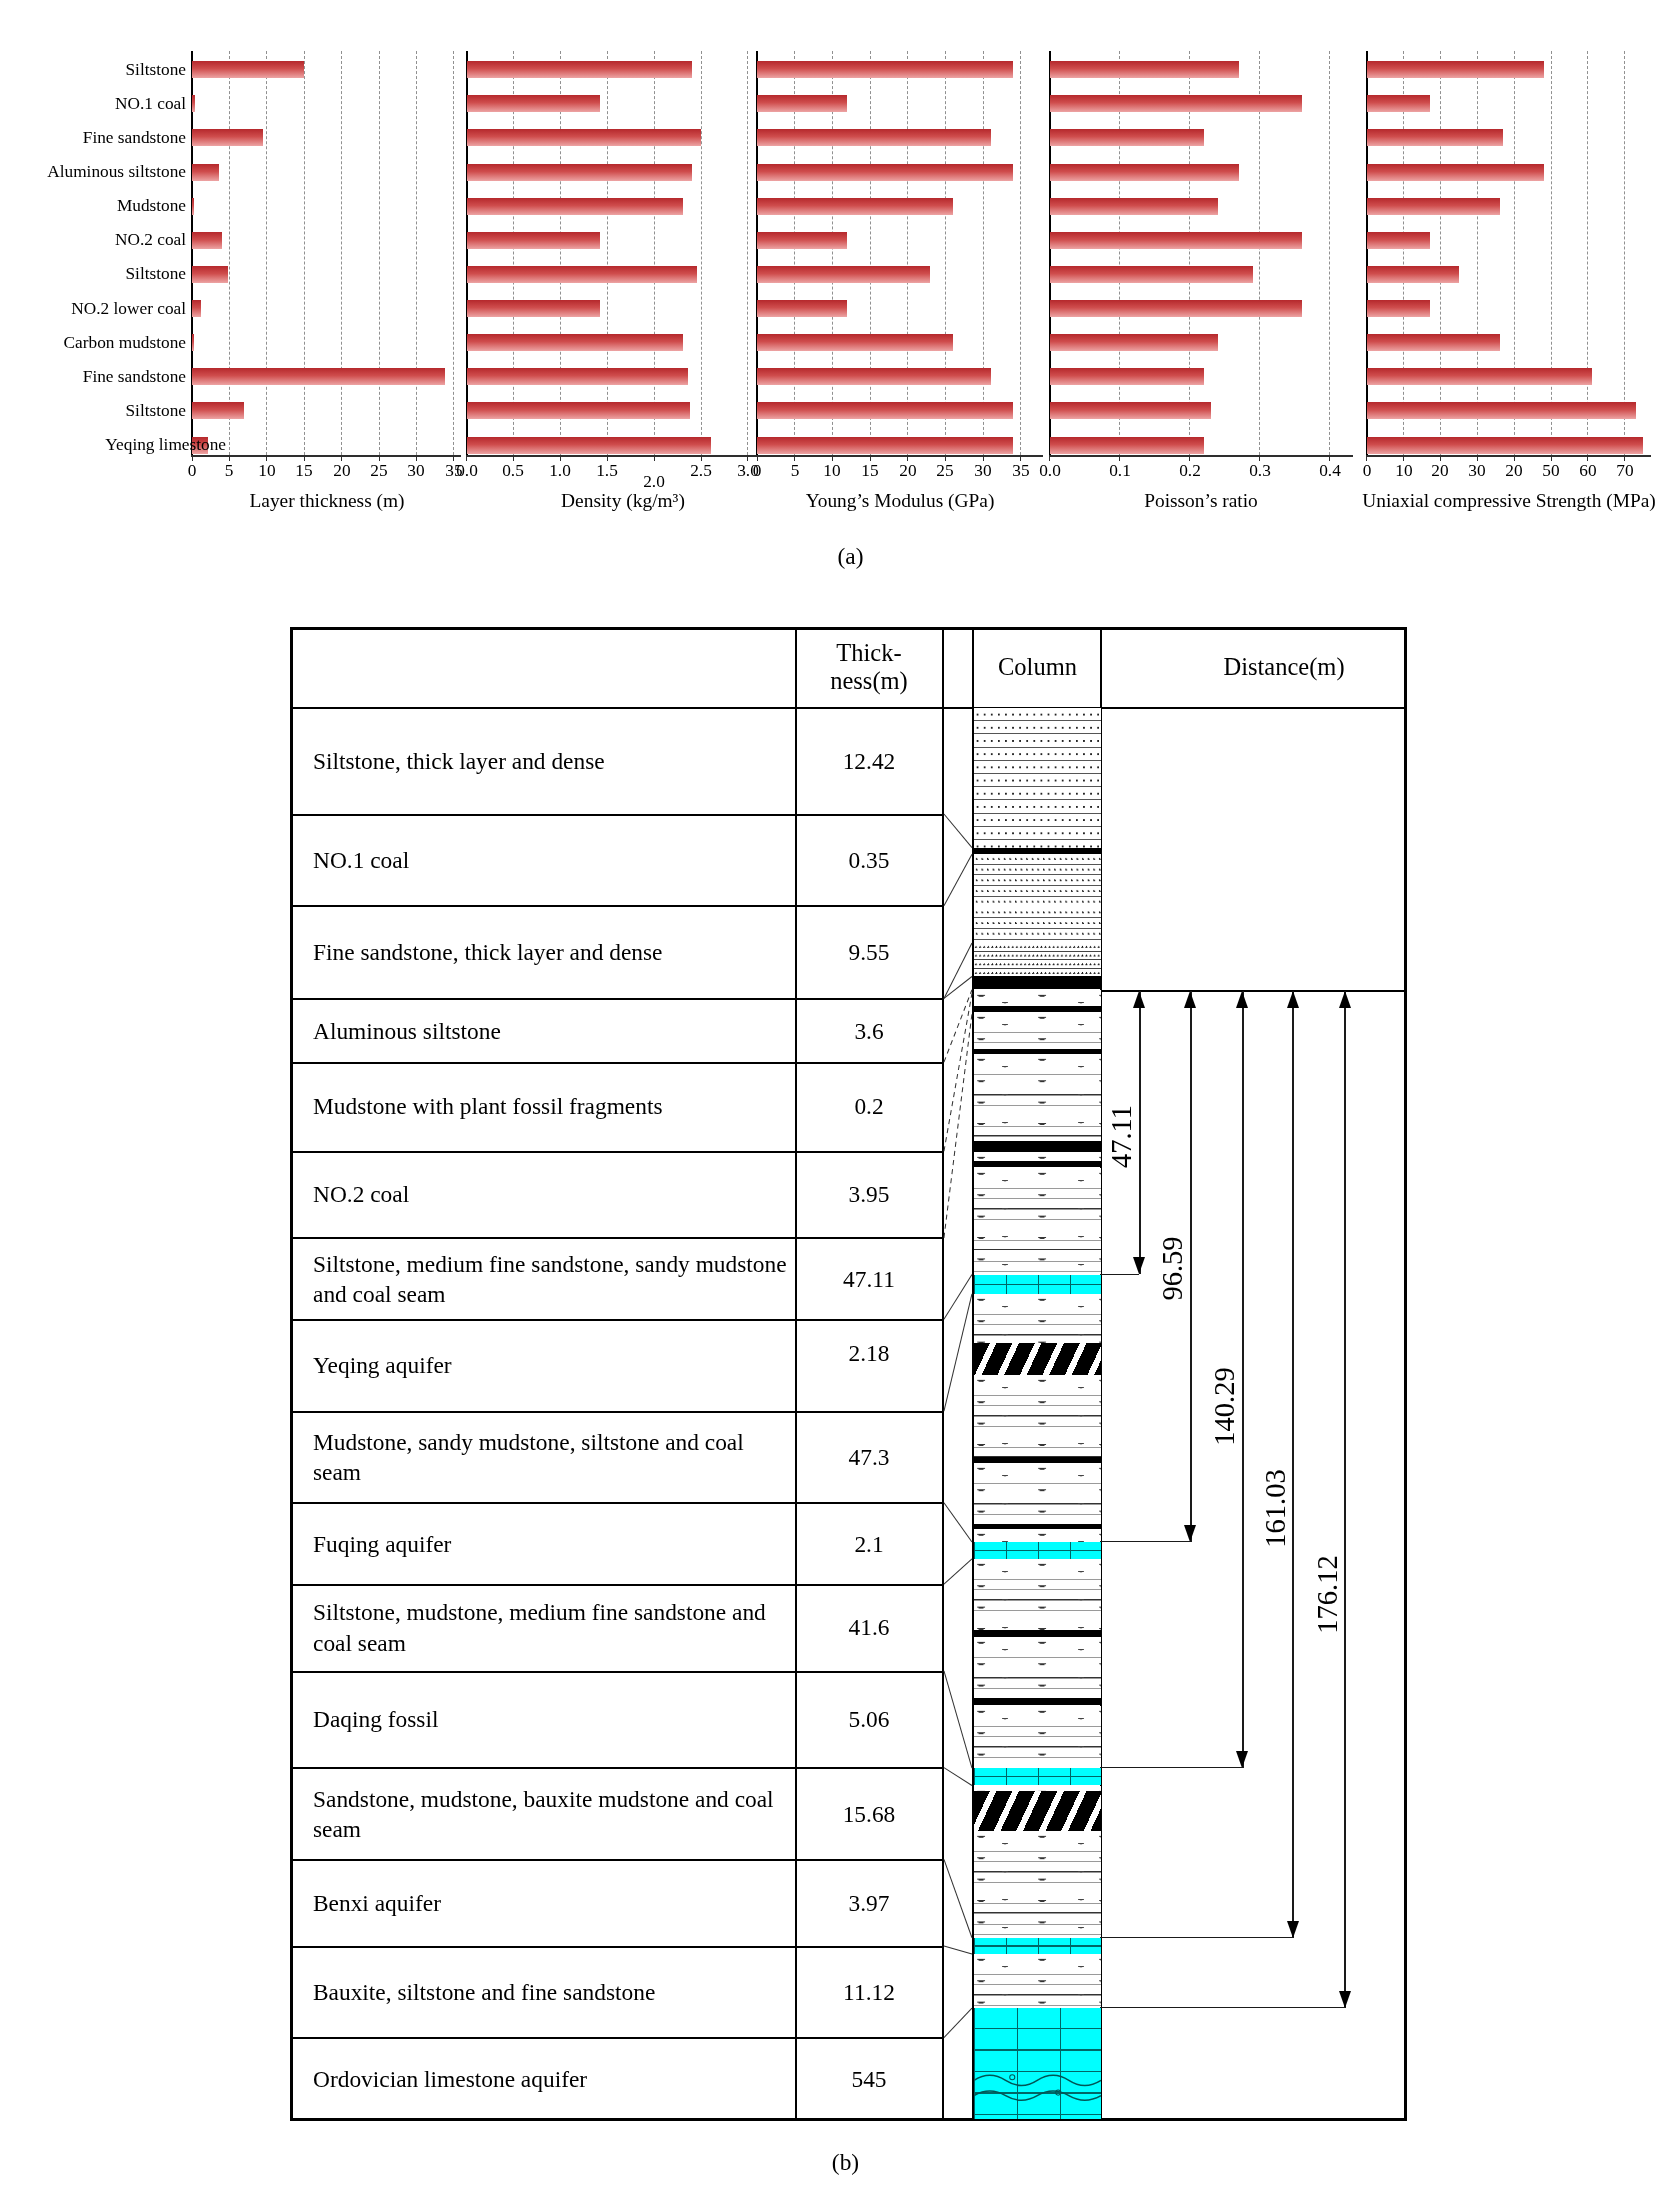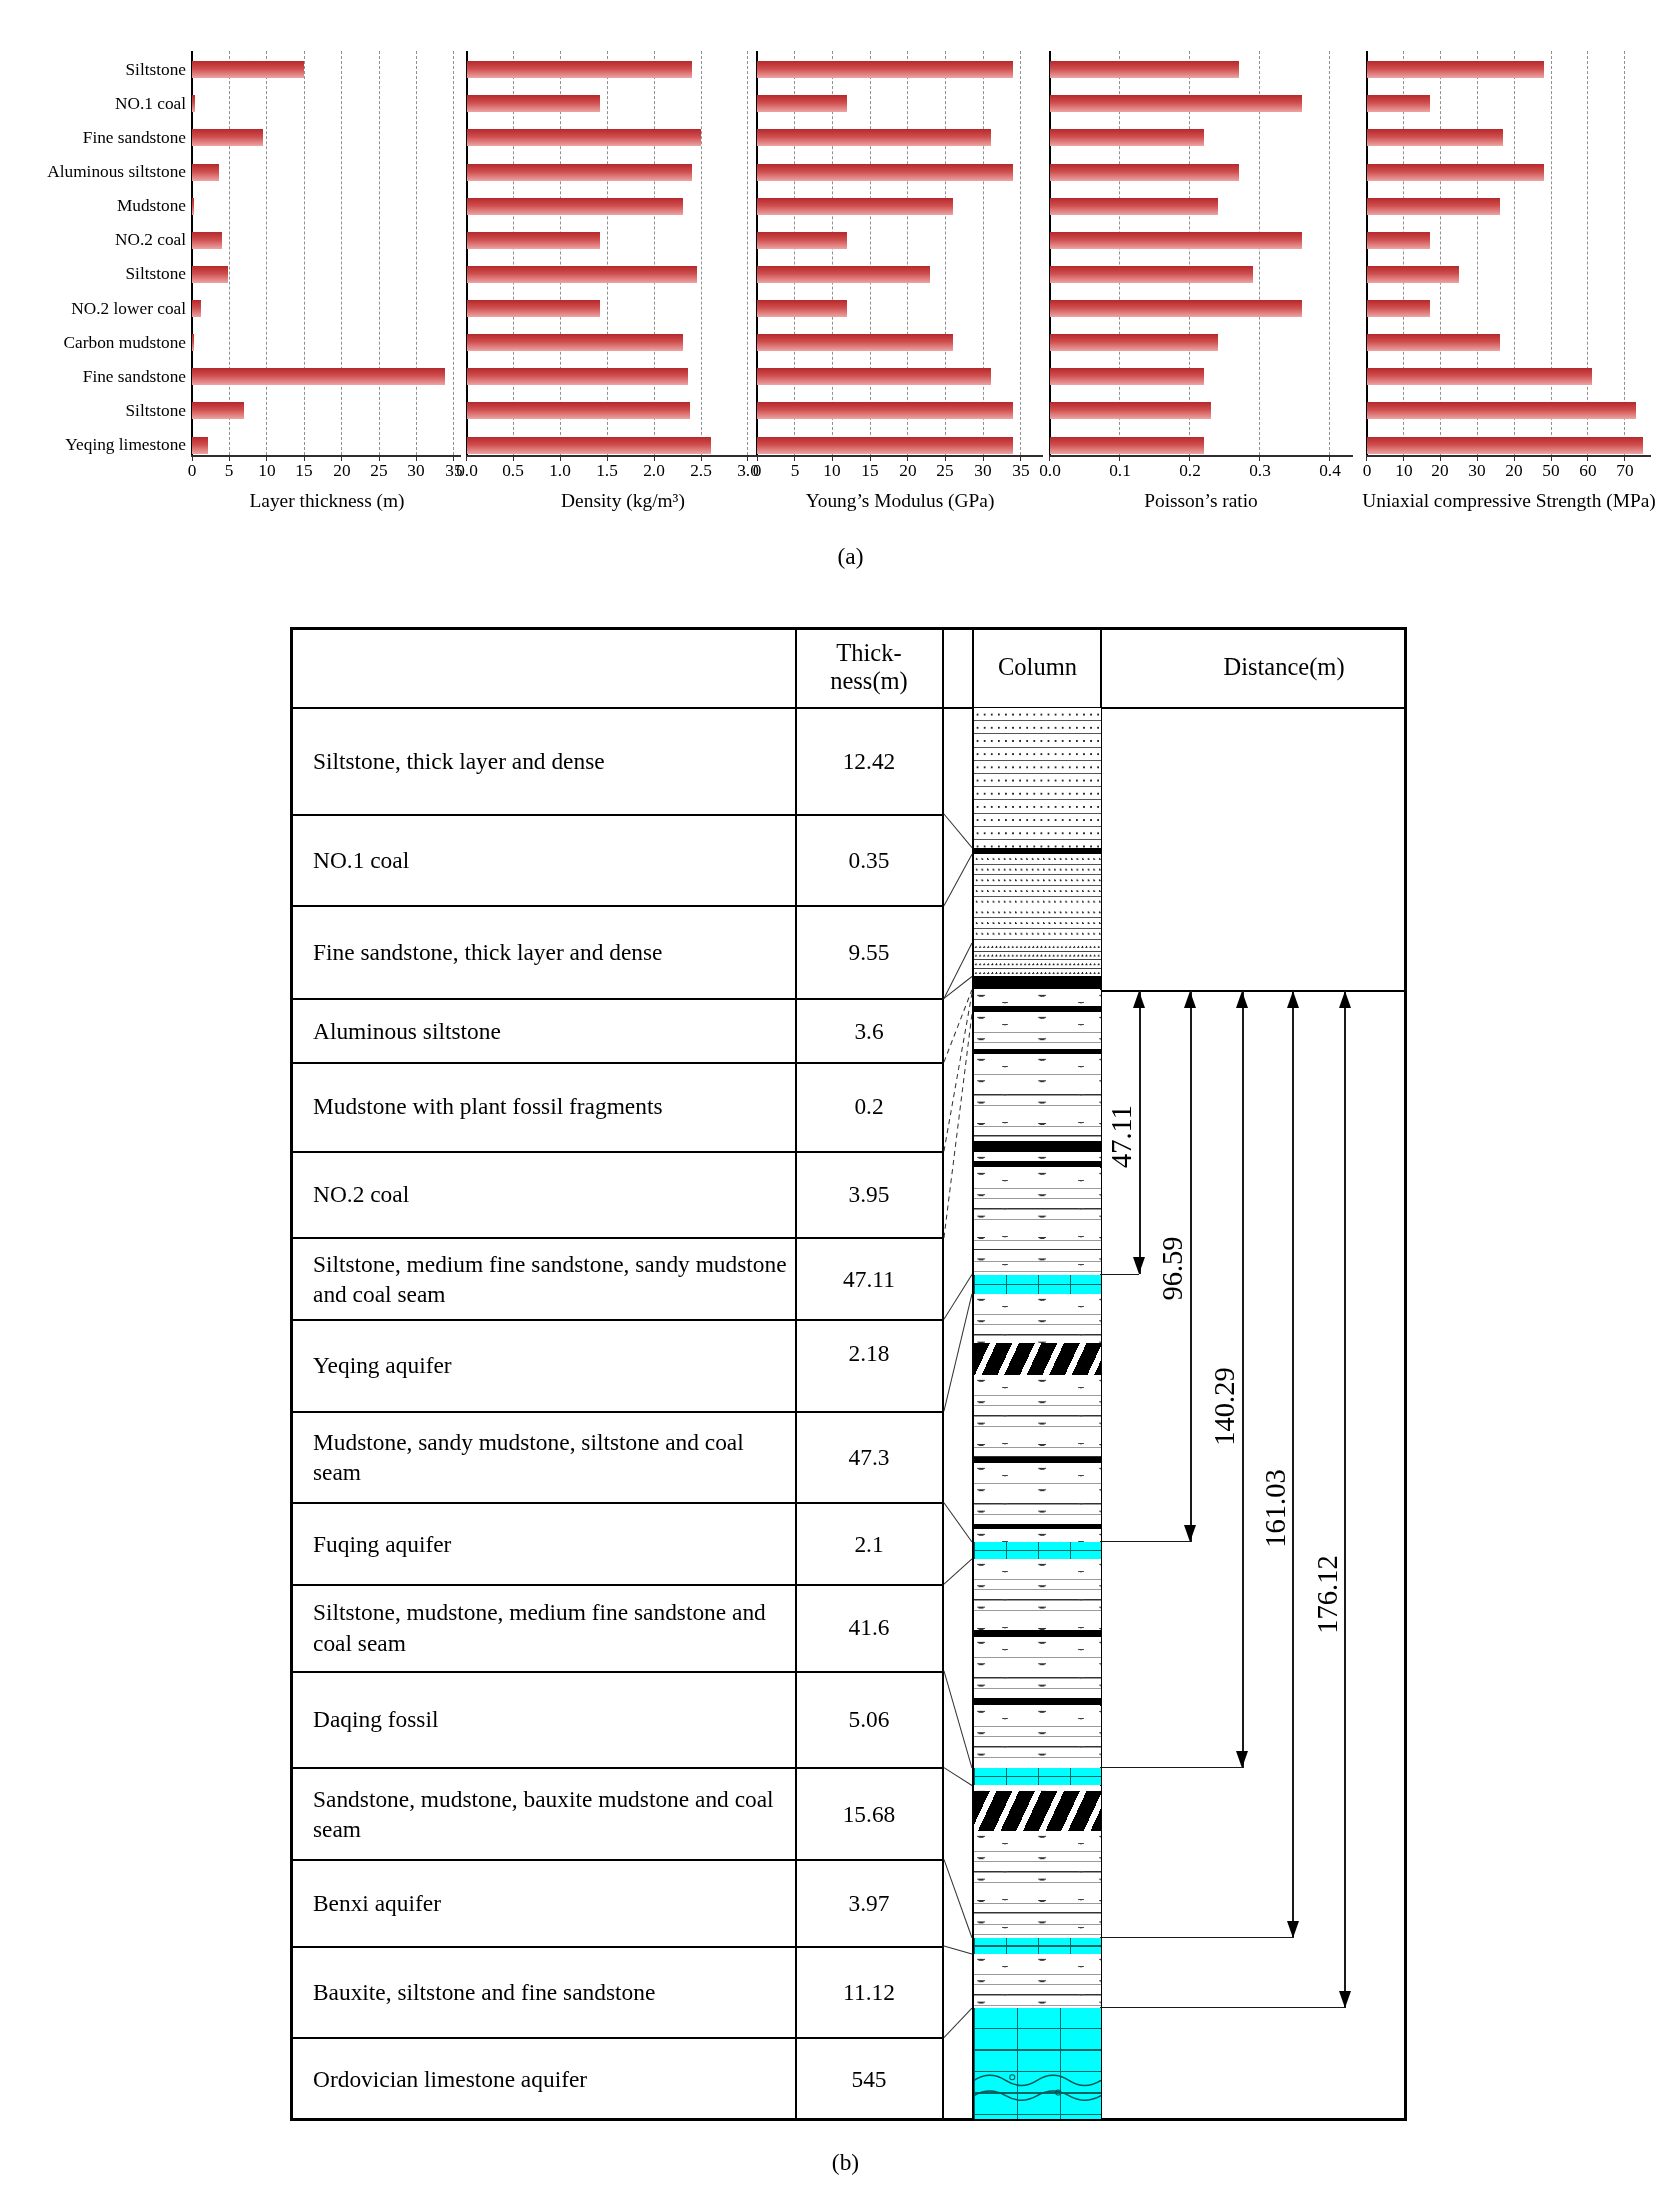--- a/index.html
+++ b/index.html
@@ -111,39 +111,39 @@
       <div class="cat-label" style="top: 94px;">NO.1 coal</div>
       <div class="cat-label" style="top: 128px;">Fine sandstone</div>
       <div class="cat-label" style="top: 162px;">Aluminous siltstone</div>
       <div class="cat-label" style="top: 196px;">Mudstone</div>
       <div class="cat-label" style="top: 230px;">NO.2 coal</div>
       <div class="cat-label" style="top: 264px;">Siltstone</div>
       <div class="cat-label" style="top: 299px;">NO.2 lower coal</div>
       <div class="cat-label" style="top: 333px;">Carbon mudstone</div>
       <div class="cat-label" style="top: 367px;">Fine sandstone</div>
       <div class="cat-label" style="top: 401px;">Siltstone</div>
-      <div class="cat-label" style="top: 435px;">Yeqing limestone</div>
+      <div class="cat-label" style="top: 435px; padding-left: 40px;">Yeqing limestone</div>
       <div class="gridline" style="left: 513px; top: 51px; height: 404px;"></div>
       <div class="gridline" style="left: 560px; top: 51px; height: 404px;"></div>
       <div class="gridline" style="left: 607px; top: 51px; height: 404px;"></div>
       <div class="gridline" style="left: 654px; top: 51px; height: 404px;"></div>
       <div class="gridline" style="left: 701px; top: 51px; height: 404px;"></div>
       <div class="gridline" style="left: 747px; top: 51px; height: 404px;"></div>
       <div class="yaxis" style="left: 466px; top: 51px; height: 406px;"></div>
       <div class="xaxis" style="left: 466px; top: 455px; width: 314px;"></div>
       <div class="xtick" style="left: 466px; top: 455px;"></div>
       <div class="ticklab" style="left: 434px; top: 461px;">0.0</div>
       <div class="xtick" style="left: 513px; top: 455px;"></div>
       <div class="ticklab" style="left: 480px; top: 461px;">0.5</div>
       <div class="xtick" style="left: 560px; top: 455px;"></div>
       <div class="ticklab" style="left: 527px; top: 461px;">1.0</div>
       <div class="xtick" style="left: 607px; top: 455px;"></div>
       <div class="ticklab" style="left: 574px; top: 461px;">1.5</div>
       <div class="xtick" style="left: 654px; top: 455px;"></div>
-      <div class="ticklab" style="left: 621px; top: 461px;">2.0</div>
+      <div class="ticklab" style="left: 621px; top: 472px;">2.0</div>
       <div class="xtick" style="left: 701px; top: 455px;"></div>
       <div class="ticklab" style="left: 668px; top: 461px;">2.5</div>
       <div class="xtick" style="left: 747px; top: 455px;"></div>
       <div class="ticklab" style="left: 715px; top: 461px;">3.0</div>
       <div class="bar" style="left: 467px; top: 61px; width: 225px;"></div>
       <div class="bar" style="left: 467px; top: 95px; width: 133px;"></div>
       <div class="bar" style="left: 467px; top: 129px; width: 234px;"></div>
       <div class="bar" style="left: 467px; top: 164px; width: 225px;"></div>
       <div class="bar" style="left: 467px; top: 198px; width: 216px;"></div>
       <div class="bar" style="left: 467px; top: 232px; width: 133px;"></div>

